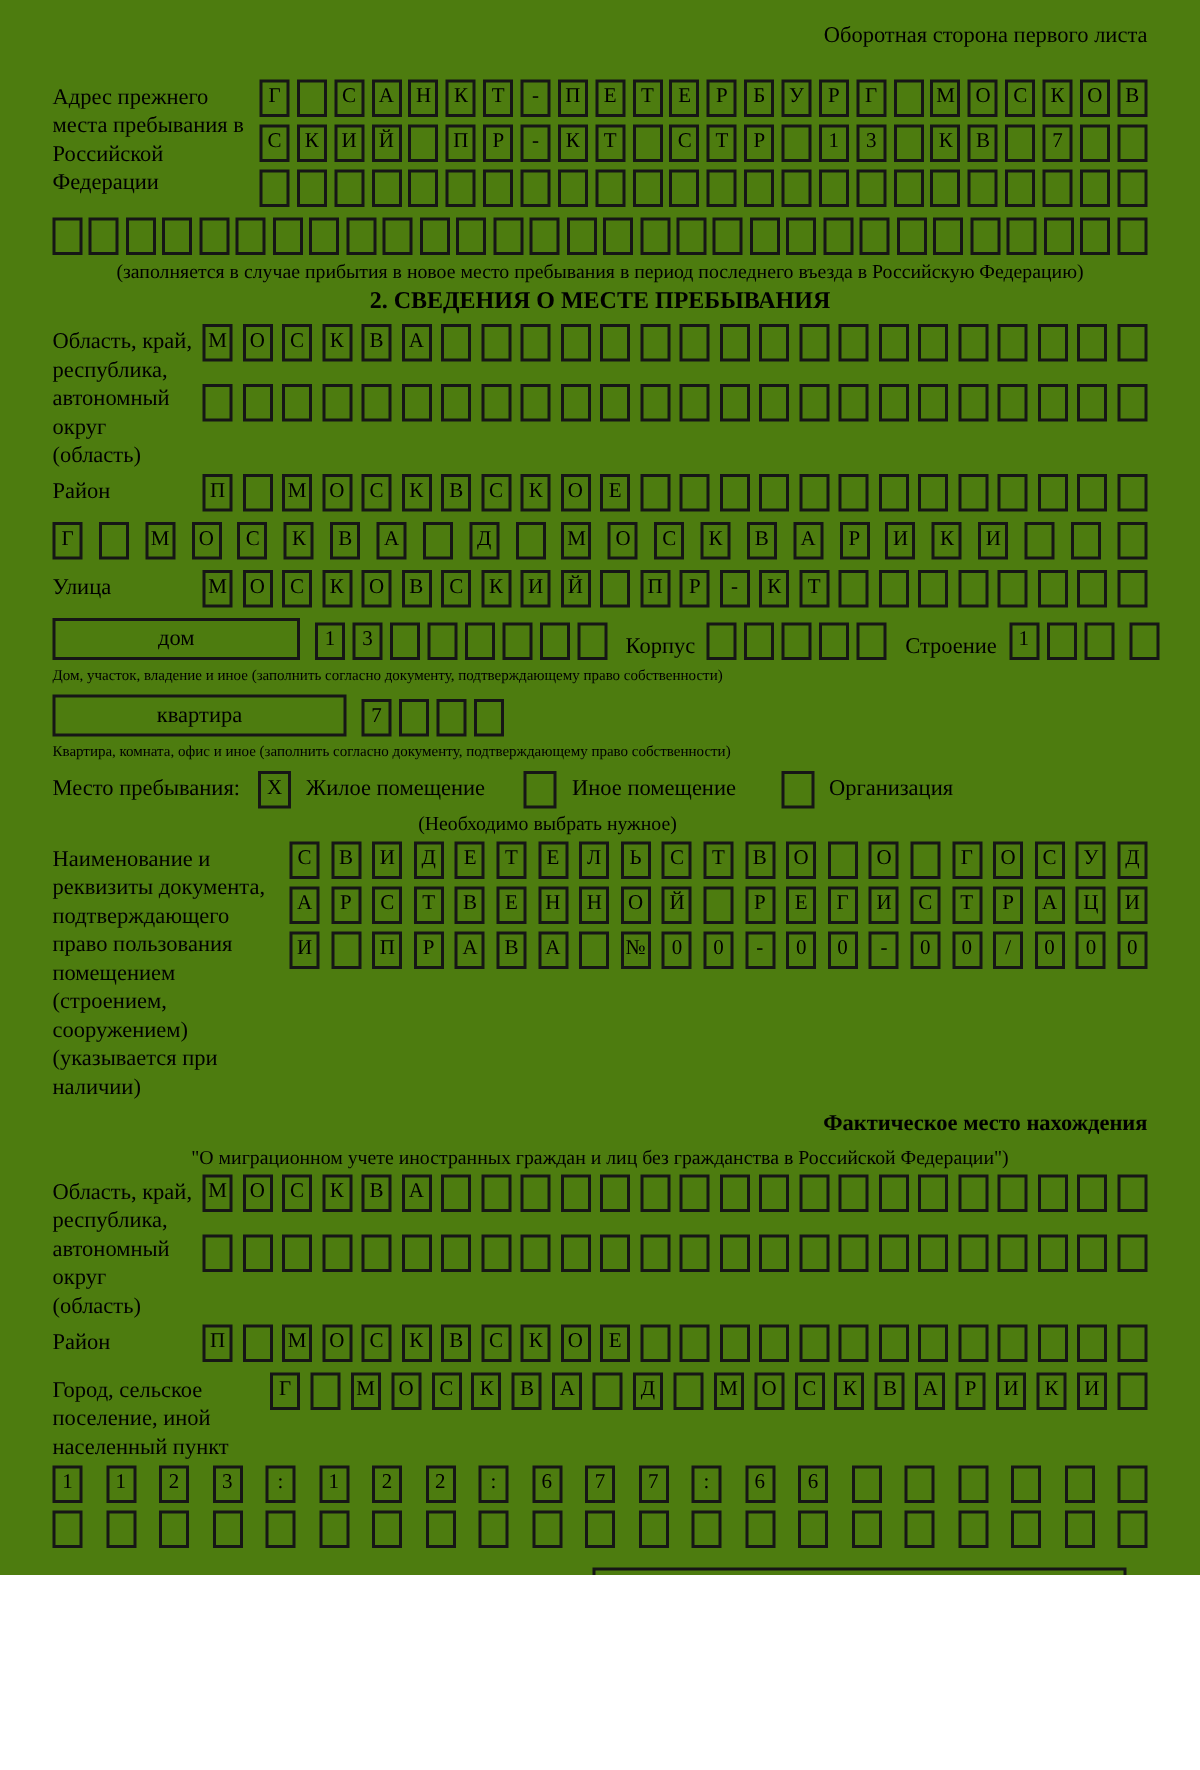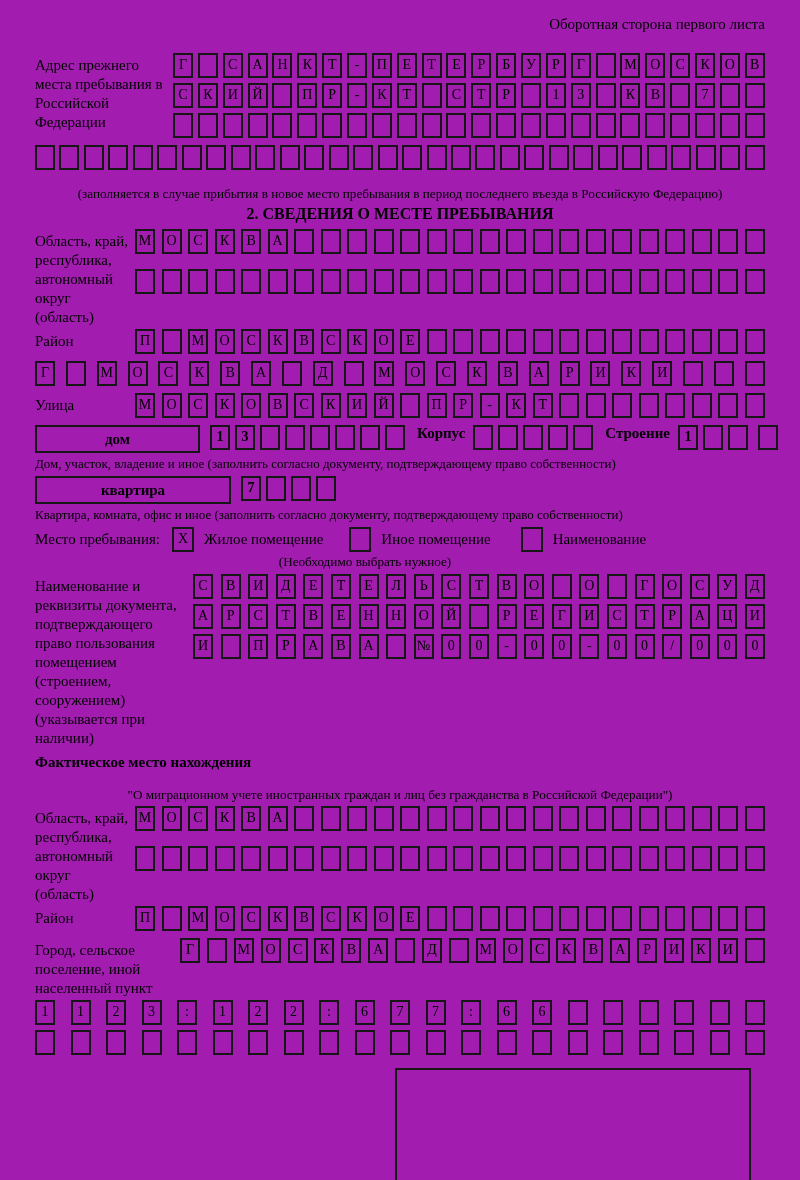--- a/index.html
+++ b/index.html
@@ -1,44 +1,44 @@
 <!DOCTYPE html>
 <html><head>
 <meta charset="utf-8">
 <style>
   html,body{margin:0;padding:0;background:#ffffff;}
   .page{
-    width:800px;height:1180px;box-sizing:border-box;
+    width:800px;height:1050px;box-sizing:border-box;
     padding:16px 35px 0 35px;
     font-family:"Liberation Serif","DejaVu Serif",serif;
-    color:#000;background:#a21caf;overflow:hidden;position:relative;
+    color:#000;background:#4d7c0f;overflow:hidden;position:relative;
   }
   .header-note{text-align:right;font-size:15px;margin-bottom:20px;}
   .group{display:flex;align-items:flex-start;margin-bottom:2px;}
   .glabel{font-size:15px;line-height:19px;flex:0 0 auto;padding-top:3px;padding-right:6px;box-sizing:border-box;}
   .w138{flex-basis:138px;}
   .w100{flex-basis:100px;}
   .w145{flex-basis:145px;}
   .w158{flex-basis:158px;}
   .gboxes{flex:1 1 auto;min-width:0;}
   .gboxes .boxrow{display:flex;justify-content:space-between;margin-bottom:5px;}
   .cell{
     flex:0 0 20px;display:inline-block;box-sizing:border-box;
     width:20px;height:25px;border:2px solid #161616;
     text-align:center;font-size:14px;line-height:20px;
     font-family:"Liberation Serif","DejaVu Serif",serif;
   }
   .gap-lg .boxrow{margin-bottom:15px;}
   .fullrow{margin:0 0 2px 0;}
   .fullrow .boxrow{display:flex;justify-content:space-between;margin-bottom:2px;}
-  .note{font-size:13.2px;text-align:center;margin:15px 0 3px 0;line-height:17px;}
-  .note-left{font-size:13px;text-align:left;margin:1px 0 4px 0;line-height:17px;}
+  .note{font-size:13.2px;text-align:center;margin:2px 0 3px 0;line-height:17px;}
+  .note-left{font-size:10px;text-align:left;margin:1px 0 4px 0;line-height:17px;}
   .section-title{font-size:16px;font-weight:bold;text-align:center;margin:3px 0 6px 0;}
-  .fact-title{font-size:15px;font-weight:bold;text-align:left;margin:6px 0 5px 0;}
-  .inline-row{display:flex;align-items:flex-start;font-size:15px;margin:2px 0 2px 0;font-weight:bold;}
+  .fact-title{font-size:15px;font-weight:bold;text-align:right;margin:6px 0 5px 0;}
+  .inline-row{display:flex;align-items:flex-end;font-size:15px;margin:2px 0 2px 0;}
   .label-box{box-sizing:border-box;border:2px solid #161616;height:28px;line-height:24px;text-align:center;font-size:15px;flex:0 0 auto;}
   .house-label{width:165px;margin-right:10px;}
   .apt-label{width:196px;margin-right:10px;}
   .gboxes.inline{flex:0 0 auto;}
   .compact .boxrow{display:flex;justify-content:flex-start;gap:5px;margin-bottom:0;}
   .inline-caption{margin:0 8px 0 12px;white-space:nowrap;}
   .extra-box{margin-left:10px;}
   .cbox{box-sizing:border-box;display:inline-block;width:22px;height:25px;border:2px solid #161616;text-align:center;font-size:14px;line-height:20px;flex:0 0 auto;}
   .premises-row{display:flex;align-items:center;font-size:15px;margin-top:4px;}
   .premises-row .plabel{margin-right:12px;text-align:right;}
@@ -382,21 +382,21 @@
   </div>
   <div class="note-left">Квартира, комната, офис и иное (заполнить согласно документу, подтверждающему право собственности)</div>
 
   <div class="premises-row">
     <span class="plabel">Место пребывания:</span>
     <span class="cbox">X</span>
     <span class="olabel">Жилое помещение</span>
     <span class="cbox opt-gap1"></span>
     <span class="olabel">Иное помещение</span>
     <span class="cbox opt-gap2"></span>
-    <span class="olabel">Наименование</span>
+    <span class="olabel">Организация</span>
   </div>
   <div class="premises-note">(Необходимо выбрать нужное)</div>
 
   <div class="group">
     <div class="glabel w158">Наименование и реквизиты документа, подтверждающего право пользования помещением (строением, сооружением) (указывается при наличии)</div>
     <div class="gboxes">
         <div class="boxrow">
           <span class="cell">С</span>
           <span class="cell">В</span>
           <span class="cell">И</span>

